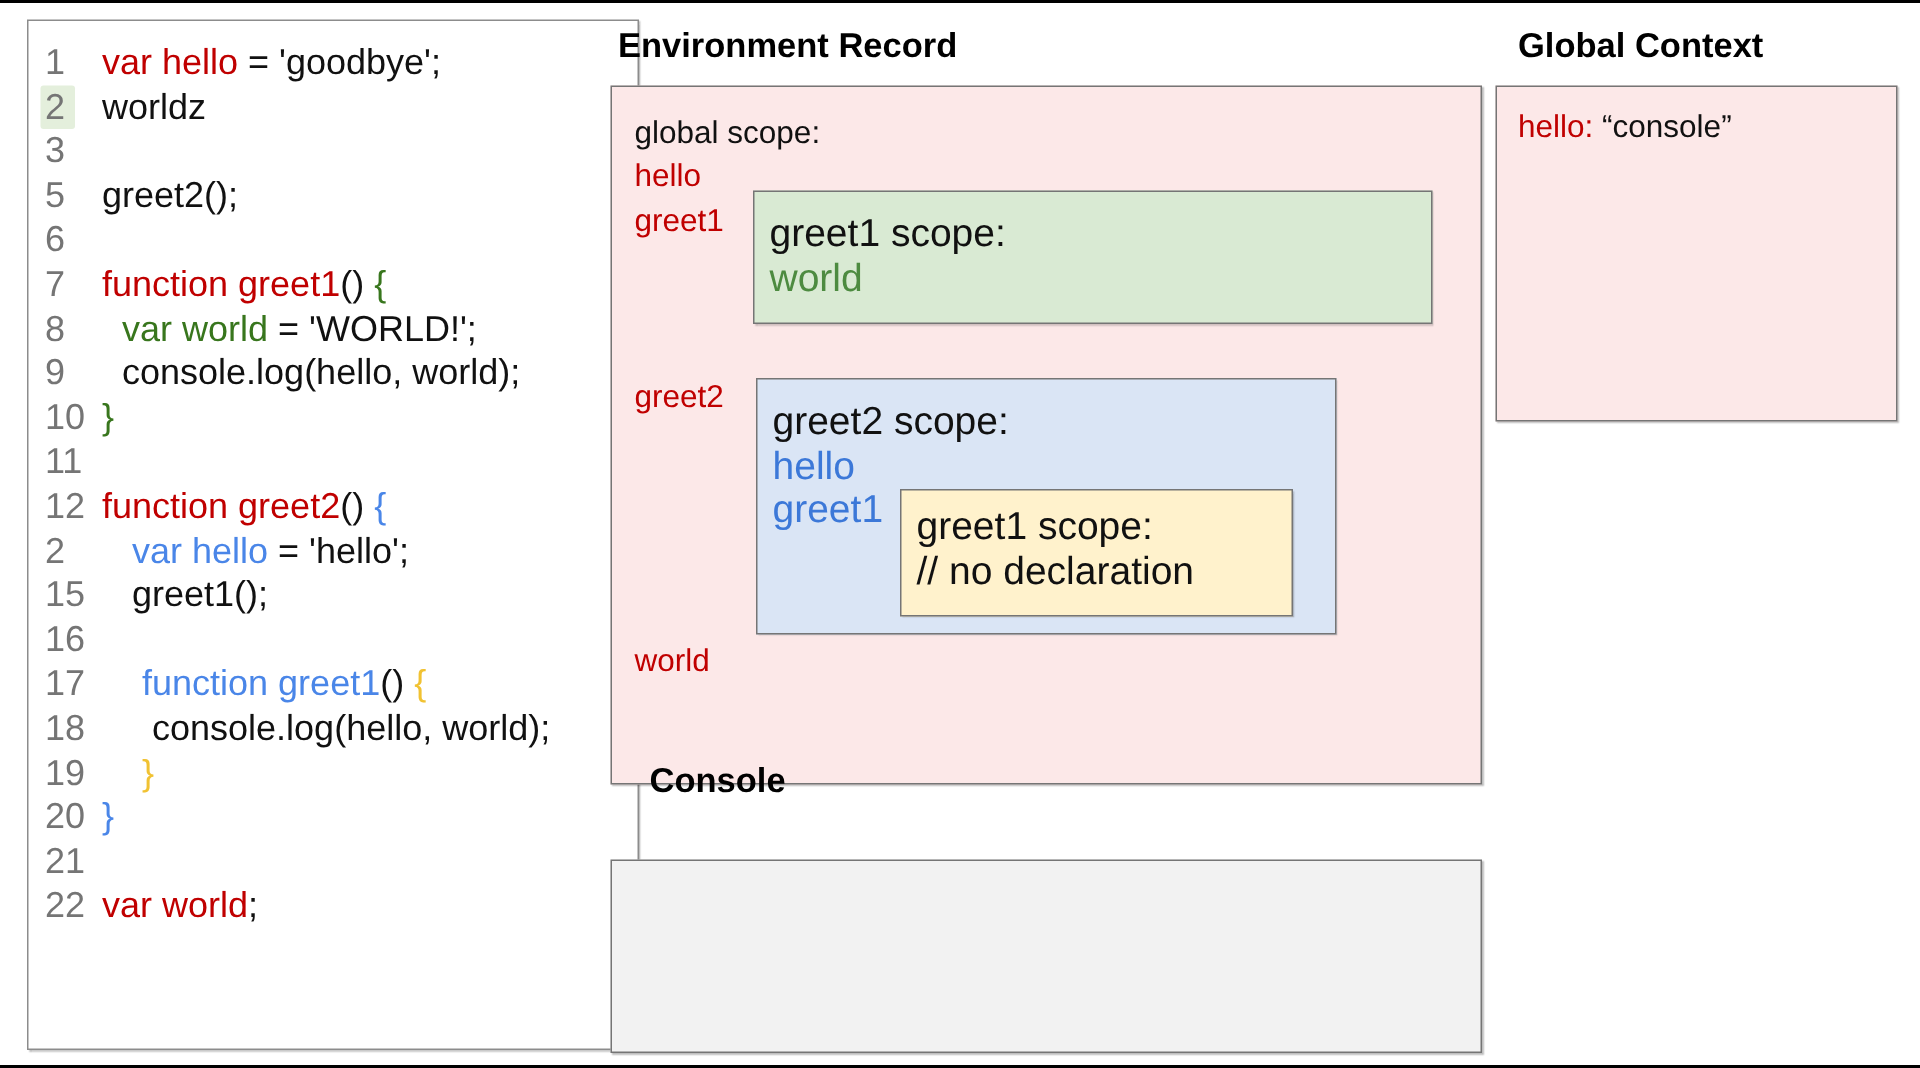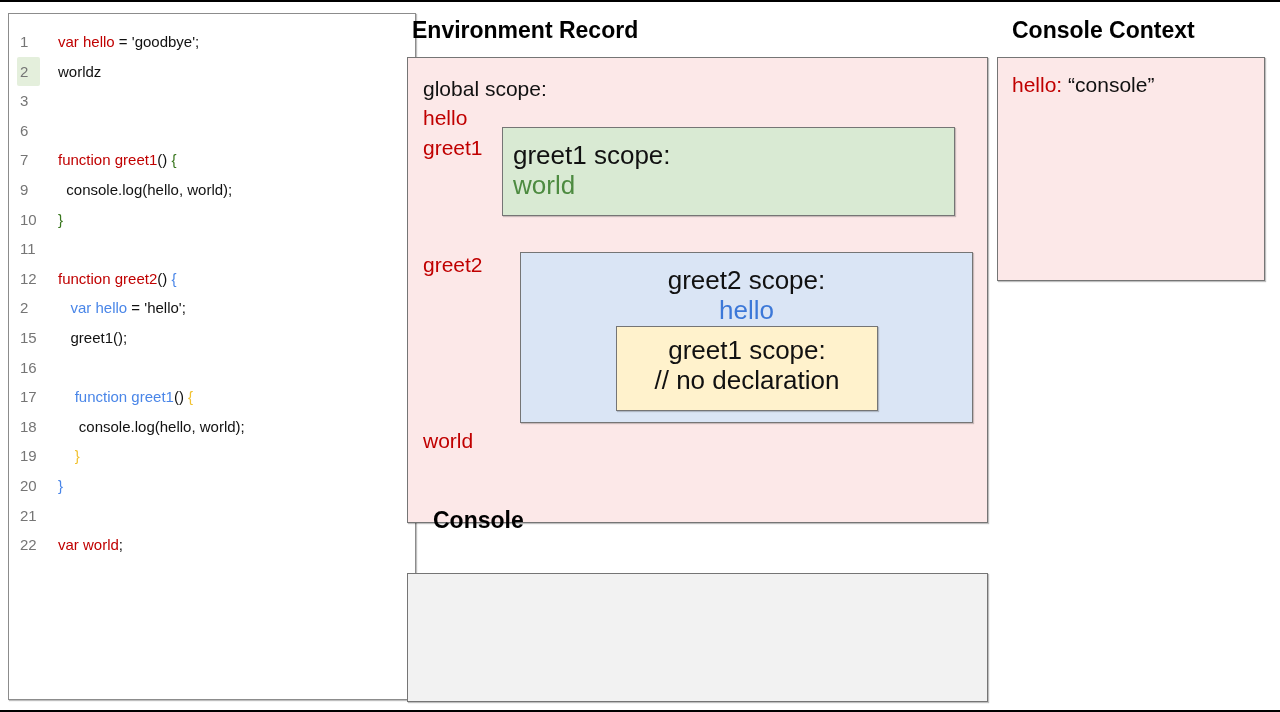--- a/index.html
+++ b/index.html
@@ -8,24 +8,24 @@
     background:#ffffff;
     font-family:"Liberation Sans","DejaVu Sans",sans-serif;
     color:#111;
   }
   .edge-line{position:absolute;left:0;width:1280px;height:2px;background:#000;}
   .edge-top{top:0;}
   .edge-bottom{bottom:0;}
 
   
   .code-panel{
-    position:absolute;left:8px;top:13px;width:408px;height:687px;
+    position:absolute;left:18px;top:13px;width:408px;height:687px;
     background:#fff;border:1.5px solid #8c8c8c;box-sizing:border-box;
     padding:13px 0 0 8px;
-    font-size:15px;line-height:29.6px;
+    font-size:24px;line-height:29.6px;
     box-shadow:1px 1px 1px rgba(0,0,0,0.25);
   }
   .code-line{white-space:pre;height:29.6px;line-height:29.6px;}
   .ln{display:inline-block;width:41px;color:#757575;}
   .ln-num{display:inline-block;min-width:17px;padding:0 3px;border-radius:2px;}
   .ln-num.hl{background:var(--line-highlight,#e4efdc);}
   .c-black{color:#111;}
   .c-red{color:var(--red,#c00000);}
   .c-green{color:var(--green-code,#38761d);}
   .c-blue{color:var(--blue-code,#4a86e8);}
@@ -53,21 +53,21 @@
   .er-var-greet1{top:75px;}
   .er-var-greet2{top:192px;}
   .er-var-world{top:368px;}
 
   .scope-box{
     position:absolute;border:1.5px solid #757575;box-sizing:border-box;
     font-size:26px;line-height:29.6px;
     box-shadow:1px 1px 1px rgba(0,0,0,0.2);
   }
   .scope-green{left:94px;top:69px;width:453px;height:89px;background:var(--green-bg,#d9ead3);padding:13px 10px;}
-  .scope-blue{left:112px;top:194px;width:453px;height:171px;background:var(--blue-bg,#dae5f5);padding:13px 10px;text-align:center;}
+  .scope-blue{left:96px;top:194px;width:387px;height:171px;background:var(--blue-bg,#dae5f5);padding:13px 10px;}
   .scope-yellow{left:95px;top:73px;width:262px;height:85px;background:var(--yellow-bg,#fff2cc);padding:9px 10px;}
   .scope-title{color:#111;}
   .scope-var-green{color:var(--green-label,#4d8b40);}
   .scope-var-blue{color:var(--blue-label,#3c78d8);}
   .scope-comment{color:#111;}
 
   
   .gc-box{
     position:absolute;left:997px;top:57px;width:268px;height:224px;
     background:var(--pink-bg,#fce8e8);border:1.5px solid #757575;box-sizing:border-box;
@@ -87,22 +87,24 @@
 </head>
 <body>
 
 <div class="edge-line edge-top"></div>
 <div class="edge-line edge-bottom"></div>
 
 <div class="code-panel">
     <div class="code-line"><span class="ln"><span class="ln-num">1</span></span><span><span class="c-red">var hello</span><span class="c-black"> = 'goodbye';</span></span></div>
     <div class="code-line"><span class="ln"><span class="ln-num hl">2</span></span><span><span class="c-black">worldz</span></span></div>
     <div class="code-line"><span class="ln"><span class="ln-num">3</span></span><span></span></div>
+    <div class="code-line"><span class="ln"><span class="ln-num">5</span></span><span><span class="c-black">greet2();</span></span></div>
     <div class="code-line"><span class="ln"><span class="ln-num">6</span></span><span></span></div>
     <div class="code-line"><span class="ln"><span class="ln-num">7</span></span><span><span class="c-red">function greet1</span><span class="c-black">() </span><span class="c-green">{</span></span></div>
+    <div class="code-line"><span class="ln"><span class="ln-num">8</span></span><span><span class="c-green">  var world</span><span class="c-black"> = 'WORLD!';</span></span></div>
     <div class="code-line"><span class="ln"><span class="ln-num">9</span></span><span><span class="c-black">  console.log(hello, world);</span></span></div>
     <div class="code-line"><span class="ln"><span class="ln-num">10</span></span><span><span class="c-green">}</span></span></div>
     <div class="code-line"><span class="ln"><span class="ln-num">11</span></span><span></span></div>
     <div class="code-line"><span class="ln"><span class="ln-num">12</span></span><span><span class="c-red">function greet2</span><span class="c-black">() </span><span class="c-blue">{</span></span></div>
     <div class="code-line"><span class="ln"><span class="ln-num">2</span></span><span><span class="c-blue">   var hello</span><span class="c-black"> = 'hello';</span></span></div>
     <div class="code-line"><span class="ln"><span class="ln-num">15</span></span><span><span class="c-black">   greet1();</span></span></div>
     <div class="code-line"><span class="ln"><span class="ln-num">16</span></span><span></span></div>
     <div class="code-line"><span class="ln"><span class="ln-num">17</span></span><span><span class="c-blue">    function greet1</span><span class="c-black">() </span><span class="c-gold">{</span></span></div>
     <div class="code-line"><span class="ln"><span class="ln-num">18</span></span><span><span class="c-black">     console.log(hello, world);</span></span></div>
     <div class="code-line"><span class="ln"><span class="ln-num">19</span></span><span><span class="c-gold">    }</span></span></div>
@@ -130,21 +132,21 @@
     <div class="scope-var-blue">hello</div>
     <div class="scope-var-blue">greet1</div>
 
     <div class="scope-box scope-yellow">
       <div class="scope-title">greet1 scope:</div>
       <div class="scope-comment">// no declaration</div>
     </div>
   </div>
 </div>
 
-<div class="section-title title-gc">Console Context</div>
+<div class="section-title title-gc">Global Context</div>
 
 <div class="gc-box">
   <span class="gc-key">hello:</span>
   <span class="gc-value">“console”</span>
 </div>
 
 <div class="section-title title-console">Console</div>
 
 <div class="console-box"></div>
 

